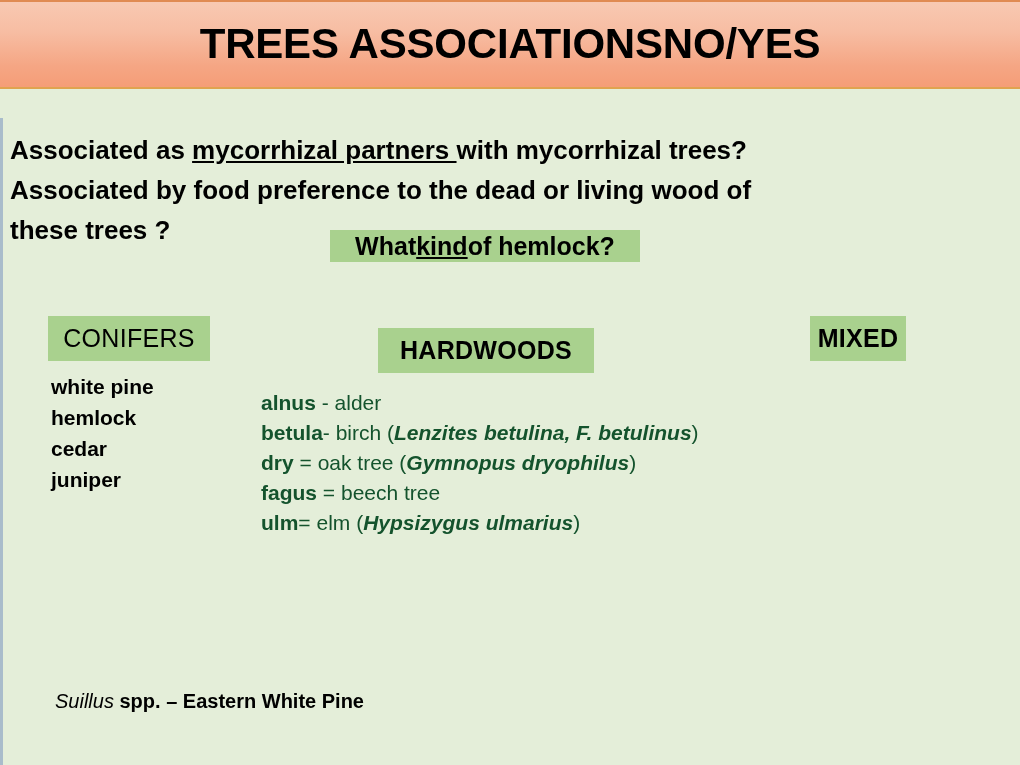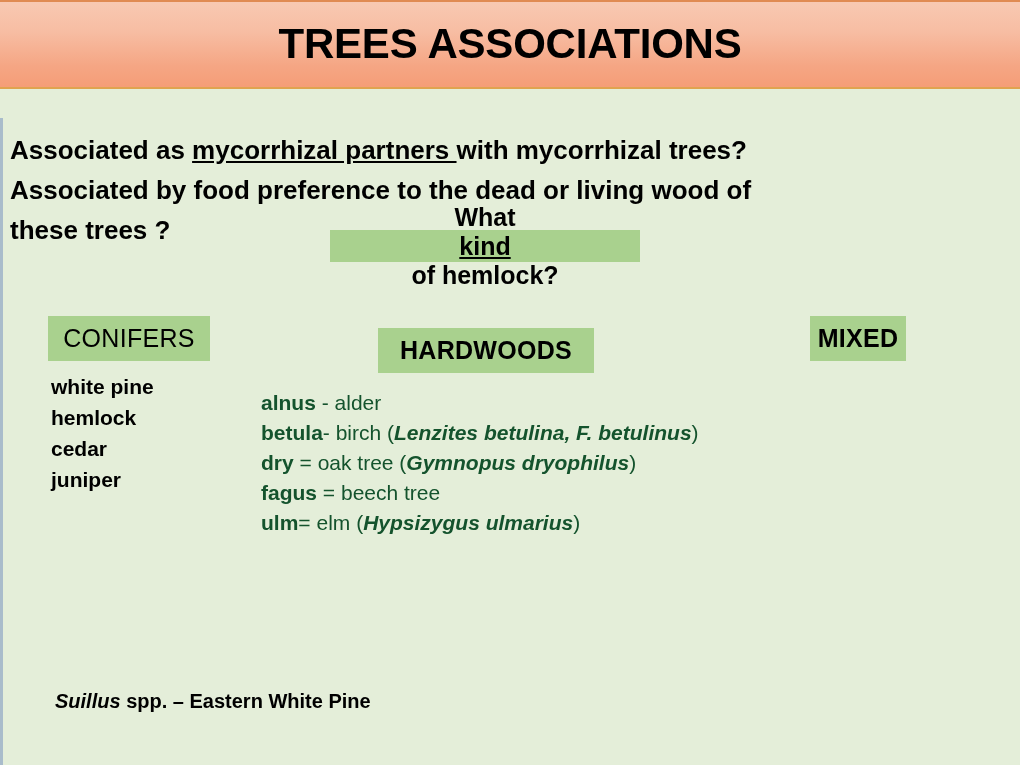--- a/index.html
+++ b/index.html
@@ -90,21 +90,20 @@
     box-sizing: border-box;
     color: #000000;
   }
   #forest-question-box {
     left: 330px;
     top: 230px;
     width: 310px;
     height: 32px;
     font-size: 25px;
     font-weight: bold;
-    flex-direction: column;
   }
   #conifers-box {
     left: 48px;
     top: 316px;
     width: 162px;
     height: 45px;
     font-size: 25px;
     font-weight: normal;
     letter-spacing: 0.3px;
   }
@@ -173,32 +172,33 @@
     position: absolute;
     left: 55px;
     top: 690px;
     font-size: 20px;
     font-weight: bold;
     color: #000000;
     white-space: nowrap;
   }
   #suillus-note .genus {
     font-style: italic;
-    font-weight: bold;
+    font-weight: normal;
   }
 </style>
 </head>
 <body>
 
 <div id="slide">
 
   <div class="left-edge-strip"></div>
 
   <div class="title-banner">
     <div class="title-line">TREES ASSOCIATIONS</div>
+    <div class="title-line">NO/YES</div>
   </div>
 
   <div class="question-block">
     <div class="question-line">
       <span>Associated as </span><span class="u-underline">mycorrhizal partners </span><span>with mycorrhizal trees?</span>
     </div>
     <div class="question-line">Associated by food preference to the dead or living wood of</div>
     <div class="question-line">these trees ?</div>
   </div>
 

